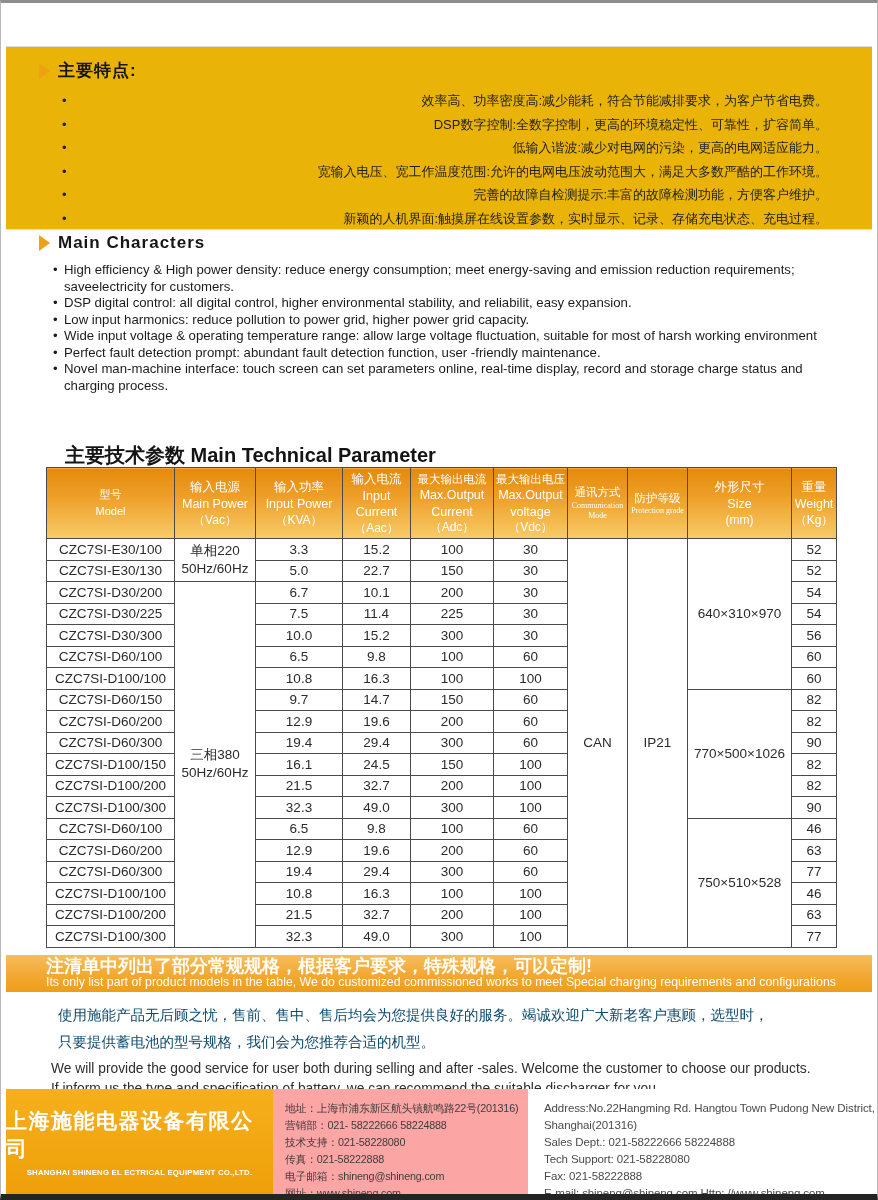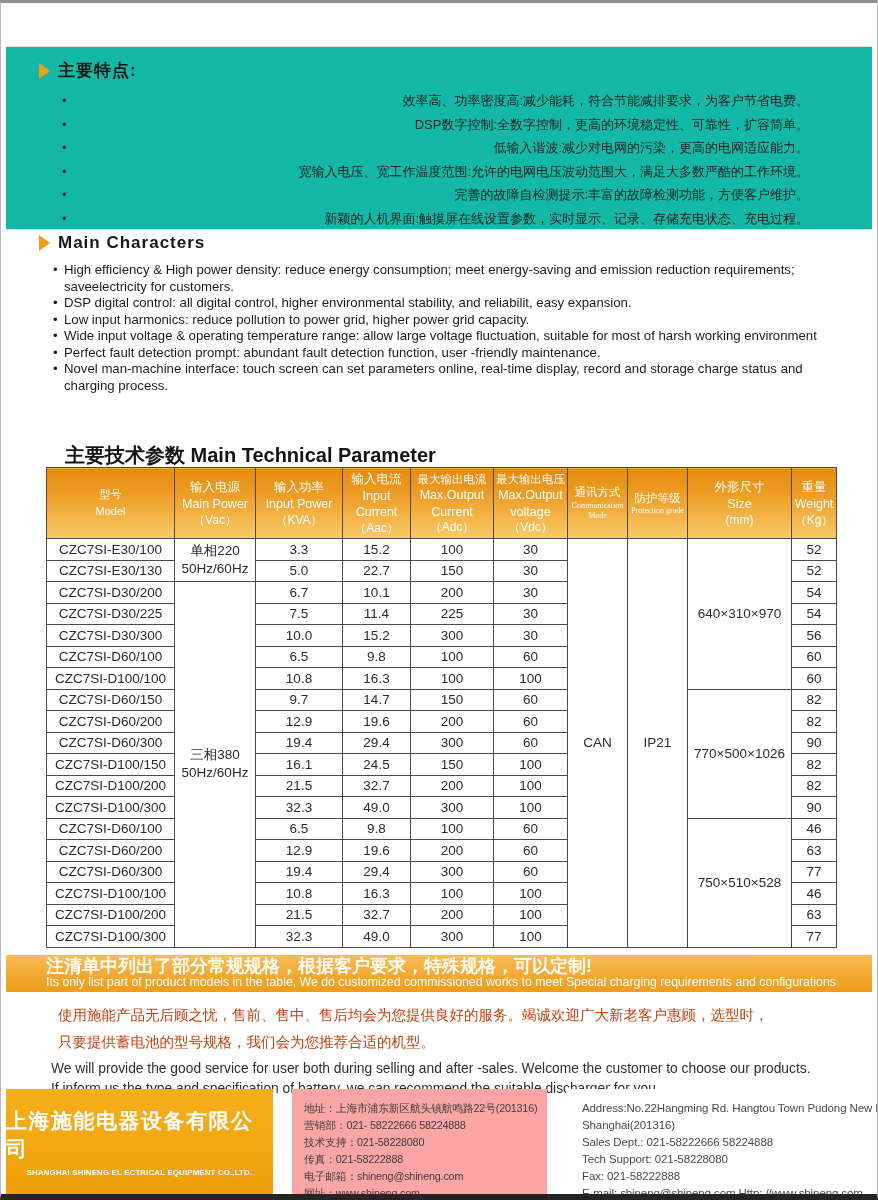--- a/index.html
+++ b/index.html
@@ -10,22 +10,22 @@
     border-left:1px solid #b9b9b7;border-right:1px solid #b9b9b7;
     font-family:"Liberation Sans","DejaVu Sans",sans-serif;
   }
   
   .sec-head{display:flex;align-items:center;gap:8px;}
   .tri{width:0;height:0;border-left:11px solid #f0a014;border-top:8px solid transparent;border-bottom:8px solid transparent;flex:0 0 auto;}
   .sec-head h2{margin:0;font-size:17px;font-weight:bold;color:#161616;letter-spacing:1px;}
 
   
   .features{position:absolute;left:5px;right:5px;top:43px;height:184px;box-sizing:border-box;
-    background:#14b8a6;border-top:1px solid #dddcd8;border-bottom:1px solid #dddcd8;
-    padding:12px 63px 0 33px;}
+    background:#eab308;border-top:1px solid #dddcd8;border-bottom:1px solid #dddcd8;
+    padding:12px 44px 0 33px;}
   .features ul{list-style:none;margin:7px 0 0 0;padding:0 0 0 23px;}
   .features li{font-size:13px;color:#1f1f1f;line-height:23.5px;position:relative;padding-left:13px;text-align:right;}
   .features li::before{content:"•";position:absolute;left:0;color:#1f1f1f;}
 
   
   .chars{position:absolute;left:5px;right:5px;top:230px;box-sizing:border-box;padding:0 50px 0 33px;}
   .chars ul{list-style:none;margin:9px 0 0 0;padding:0 0 0 14px;}
   .chars li{font-size:13.2px;color:#1c1c1c;line-height:16.5px;position:relative;padding-left:11px;}
   .chars li::before{content:"•";position:absolute;left:0;}
 
@@ -52,25 +52,25 @@
   .c-size{font-size:12px;color:#333;}
 
   
   .note-bar{position:absolute;left:5px;right:5px;top:952px;height:37px;box-sizing:border-box;
     background:linear-gradient(180deg,#f7bd5b 0%,#f2a832 55%,#ee9d18 100%);
     padding:3px 20px 0 40px;}
   .note-zh{font-size:18px;color:#fffdf6;font-weight:bold;line-height:17px;}
   .note-en{font-size:12.3px;color:#fefefe;line-height:15px;}
 
   
-  .service-zh{position:absolute;left:57px;top:999px;font-size:14.5px;color:#c2410c;line-height:26.5px;}
+  .service-zh{position:absolute;left:57px;top:999px;font-size:14.5px;color:#0c4a6e;line-height:26.5px;}
   .service-en{position:absolute;left:50px;right:58px;top:1056px;font-size:13.8px;color:#2e2e2e;line-height:19.5px;}
 
   
-  .footer{position:absolute;left:5px;right:19px;top:1086px;height:106px;display:flex;gap:19px;}
+  .footer{position:absolute;left:5px;right:19px;top:1086px;height:106px;display:flex;}
   .f-orange{width:267px;flex:0 0 auto;background:linear-gradient(180deg,#f6b01c,#ee9f09);
     color:#fff;display:flex;flex-direction:column;justify-content:center;align-items:center;}
   .co-zh{font-size:21px;font-weight:bold;letter-spacing:1.5px;}
   .co-en{font-size:7.8px;font-weight:bold;margin-top:5px;letter-spacing:.2px;}
   .f-gray{width:255px;flex:0 0 auto;background:#fca5a5;box-sizing:border-box;padding:11px 0 0 12px;}
   .f-gray div{font-size:10.8px;color:#3d3d3d;line-height:17px;white-space:nowrap;letter-spacing:-.2px;}
   .f-white{flex:1 1 auto;background:#ffffff;box-sizing:border-box;padding:11px 0 0 16px;}
   .f-white div{font-size:11.5px;color:#4a4a4a;line-height:17px;white-space:nowrap;letter-spacing:-.1px;}
 </style>
 </head>

